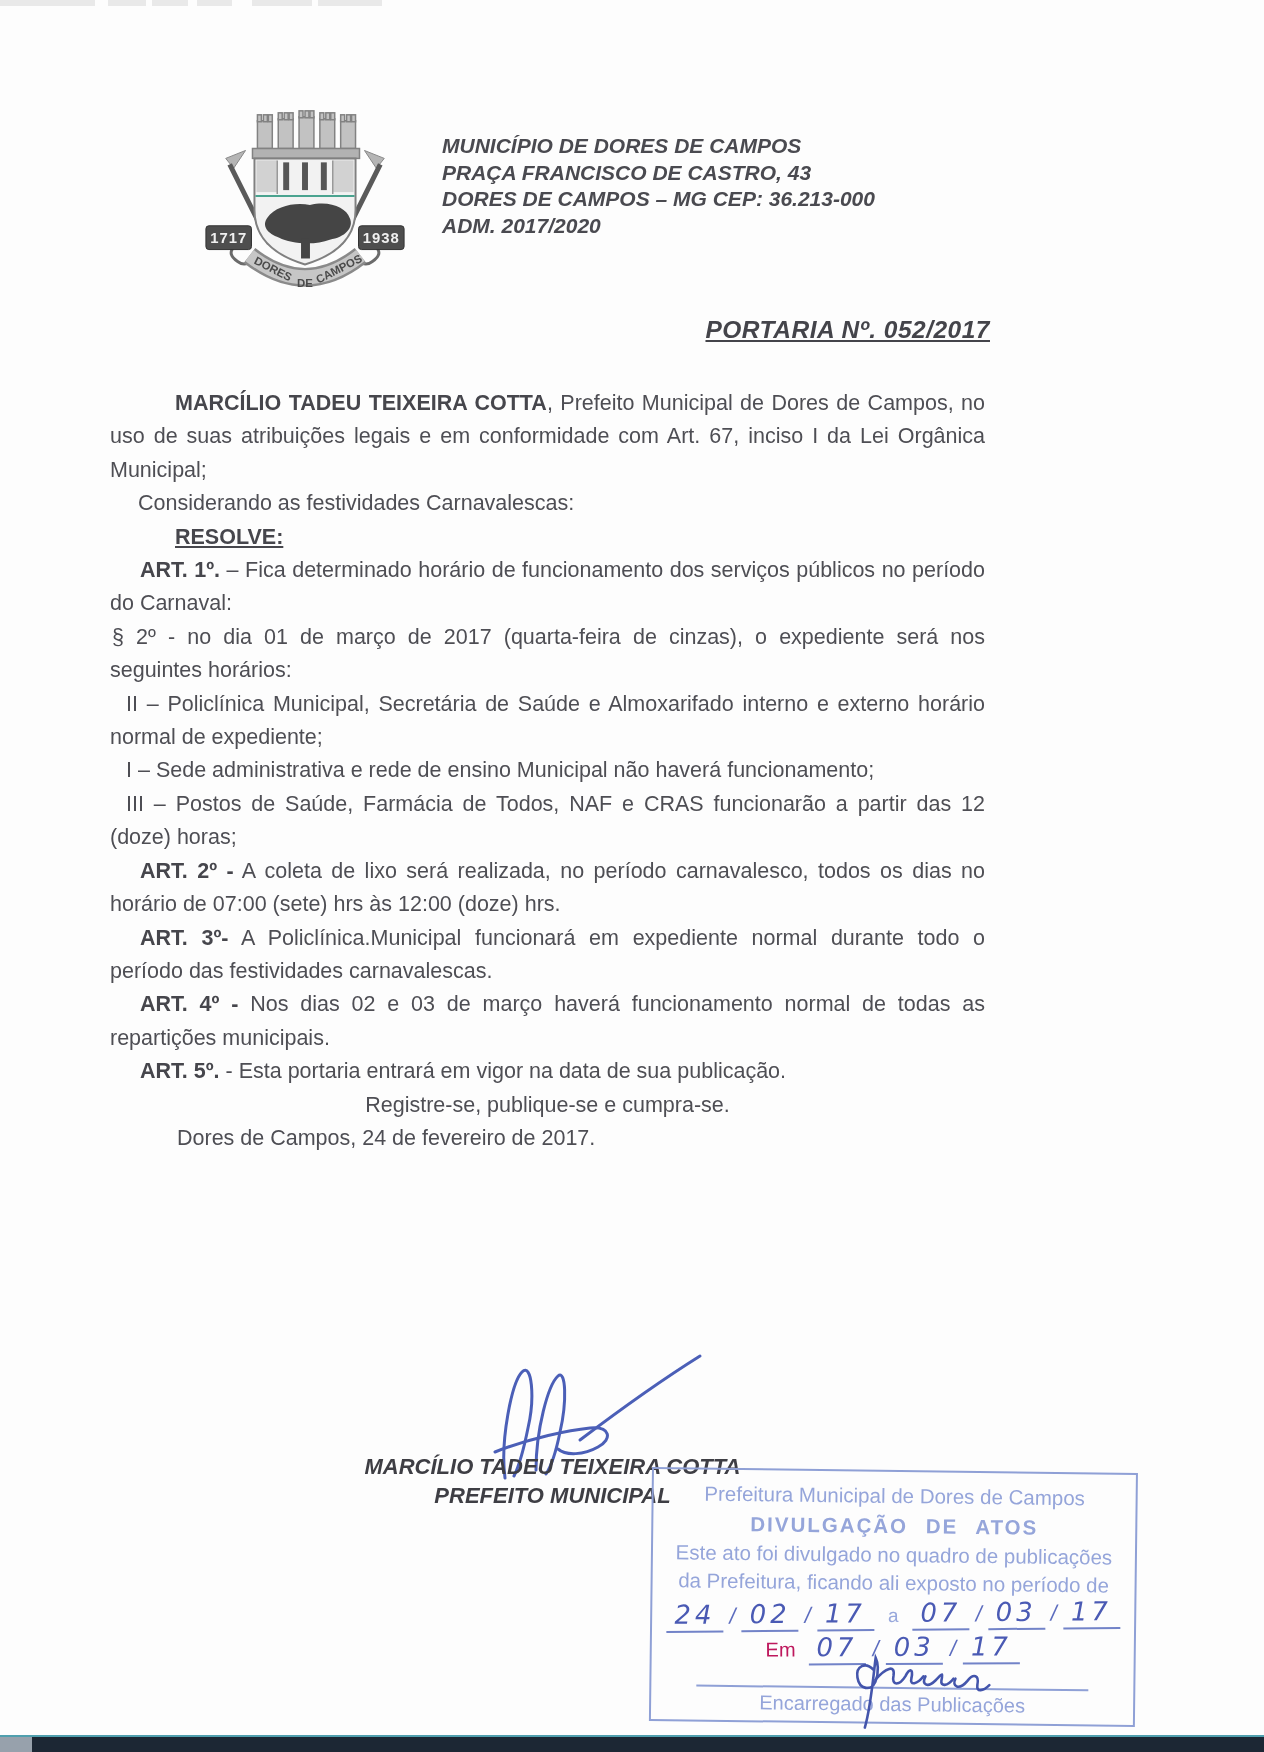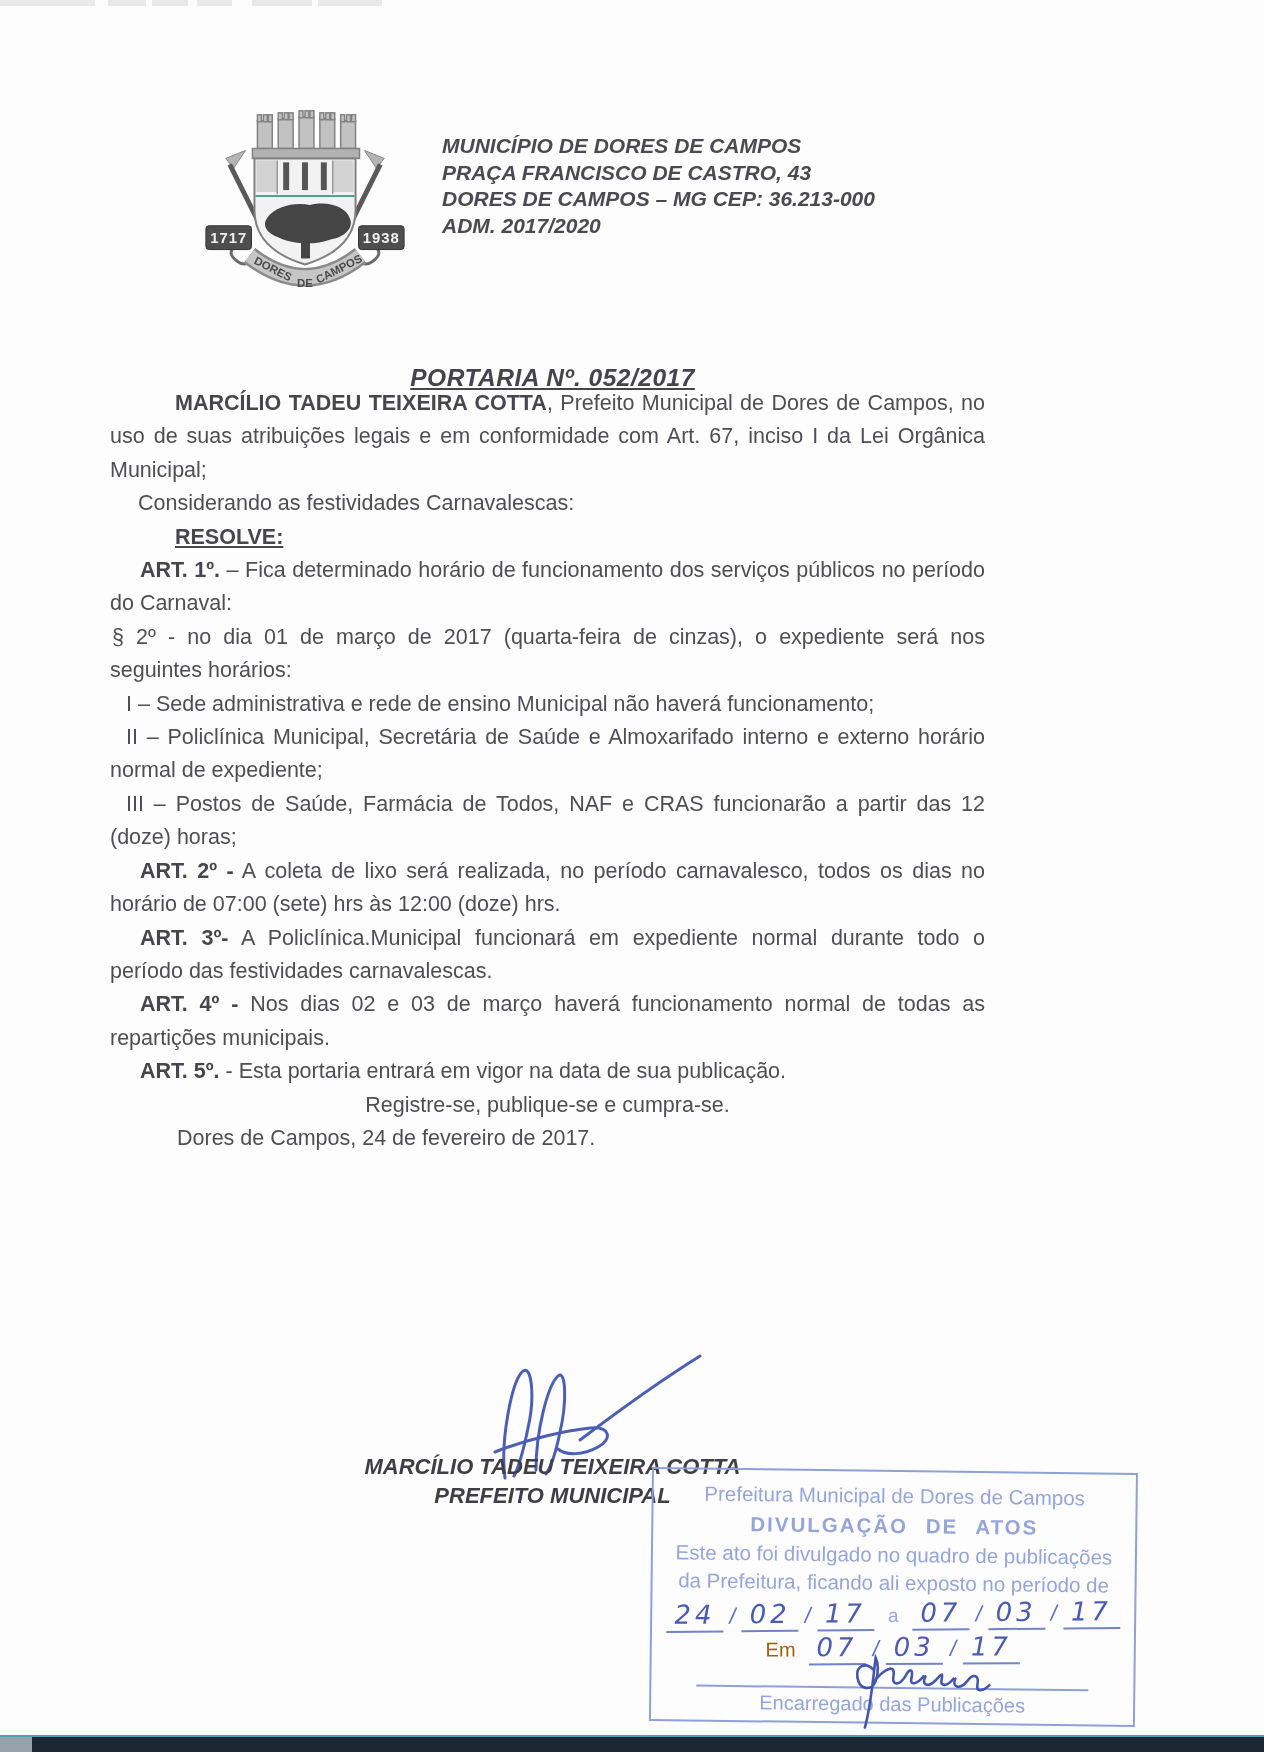--- a/index.html
+++ b/index.html
@@ -18,22 +18,22 @@
 
   
   .letterhead{
     position:absolute;left:442px;top:133px;width:452px;
     text-align:left;font-weight:bold;font-style:italic;
     font-size:21px;line-height:26.5px;color:#4a4a50;
   }
 
   
   .doc-title{
-    position:absolute;left:115px;top:316px;width:875px;text-align:center;
-    font-weight:bold;font-style:italic;font-size:24.5px;color:#44444a;margin-top:48px;
+    position:absolute;left:115px;top:316px;width:875px;text-align:right;
+    font-weight:bold;font-style:italic;font-size:24.5px;color:#44444a;
   }
   .doc-title span{text-decoration:underline;letter-spacing:.5px;}
 
   
   .doc-body{
     position:absolute;left:110px;top:387px;width:875px;
     font-size:21.5px;line-height:33.4px;text-align:justify;color:#4e4e54;
   }
   .doc-body p{margin:0;}
   .lead{font-weight:bold;color:#46464c;}
@@ -72,21 +72,21 @@
   .stamp-l2{position:absolute;left:0;top:99px;width:100%;}
   .hw-row{position:absolute;left:0;top:126px;width:100%;display:flex;justify-content:center;align-items:baseline;gap:6px;transform:rotate(-1.2deg);}
   .hw-row2{position:absolute;left:0;top:160px;width:100%;display:flex;justify-content:center;align-items:baseline;gap:7px;transform:rotate(-1deg);}
   .hw{
     font-family:"DejaVu Sans",sans-serif;font-style:italic;
     color:#4a5ab4;font-size:26px;letter-spacing:4px;
     border-bottom:2px solid #7283c8;padding:0 8px 1px 8px;
   }
   .hw-slash{color:#5c6cbe;font-size:22px;font-style:italic;}
   .stamp-a{color:#98a8dc;font-size:19px;padding:0 8px;}
-  .stamp-em{color:#a16207;font-size:20px;padding-right:6px;}
+  .stamp-em{color:#be185d;font-size:20px;padding-right:6px;}
   .sig-line{position:absolute;left:45px;top:215px;width:392px;border-bottom:2px solid #8fa0d6;}
   .stamp-footer{position:absolute;left:0;top:221px;width:100%;font-size:20px;}
   .stamp-sig-svg{position:absolute;left:200px;top:168px;width:150px;height:92px;overflow:visible;}
 </style>
 </head>
 <body>
 
 <div class="page">
 
   <div>
@@ -173,22 +173,22 @@
   <div class="doc-title">
     <span>PORTARIA Nº. 052/2017</span>
   </div>
 
   <div class="doc-body">
     <p class="c-intro"><span class="lead">MARCÍLIO TADEU TEIXEIRA COTTA</span><span>, Prefeito Municipal de Dores de Campos, no uso de suas atribuições legais e em conformidade com Art. 67, inciso I da Lei Orgânica Municipal;</span></p>
     <p class="c-considering"><span>Considerando as festividades Carnavalescas:</span></p>
     <p class="c-resolve"><span>RESOLVE:</span></p>
     <p class="c-art1"><span class="lead">ART. 1º.</span><span> – Fica determinado horário de funcionamento dos serviços públicos no período do Carnaval:</span></p>
     <p class="c-par"><span>§ 2º - no dia 01 de março de 2017 (quarta-feira de cinzas), o expediente será nos seguintes horários:</span></p>
+    <p class="c-item"><span>II – Policlínica Municipal, Secretária de Saúde e Almoxarifado interno e externo horário normal de expediente;</span></p>
     <p class="c-item"><span>I – Sede administrativa e rede de ensino Municipal não haverá funcionamento;</span></p>
-    <p class="c-item"><span>II – Policlínica Municipal, Secretária de Saúde e Almoxarifado interno e externo horário normal de expediente;</span></p>
     <p class="c-item"><span>III – Postos de Saúde, Farmácia de Todos, NAF e CRAS funcionarão a partir das 12 (doze) horas;</span></p>
     <p class="c-art2"><span class="lead">ART. 2º -</span><span> A coleta de lixo será realizada, no período carnavalesco, todos os dias no horário de 07:00 (sete) hrs às 12:00 (doze) hrs.</span></p>
     <p class="c-art3"><span class="lead">ART. 3º-</span><span>  A Policlínica.Municipal funcionará em expediente normal durante todo o período das festividades carnavalescas.</span></p>
     <p class="c-art4"><span class="lead">ART. 4º -</span><span> Nos dias 02 e 03 de março haverá funcionamento normal de todas as repartições municipais.</span></p>
     <p class="c-art5"><span class="lead">ART. 5º.</span><span> - Esta portaria entrará em vigor na data de sua publicação.</span></p>
     <p class="c-closing">Registre-se, publique-se e cumpra-se.</p>
     <p class="c-dateline">Dores de Campos, 24 de fevereiro de 2017.</p>
   </div>
 
   <svg class="sig-svg" viewBox="455 1346 260 145">

